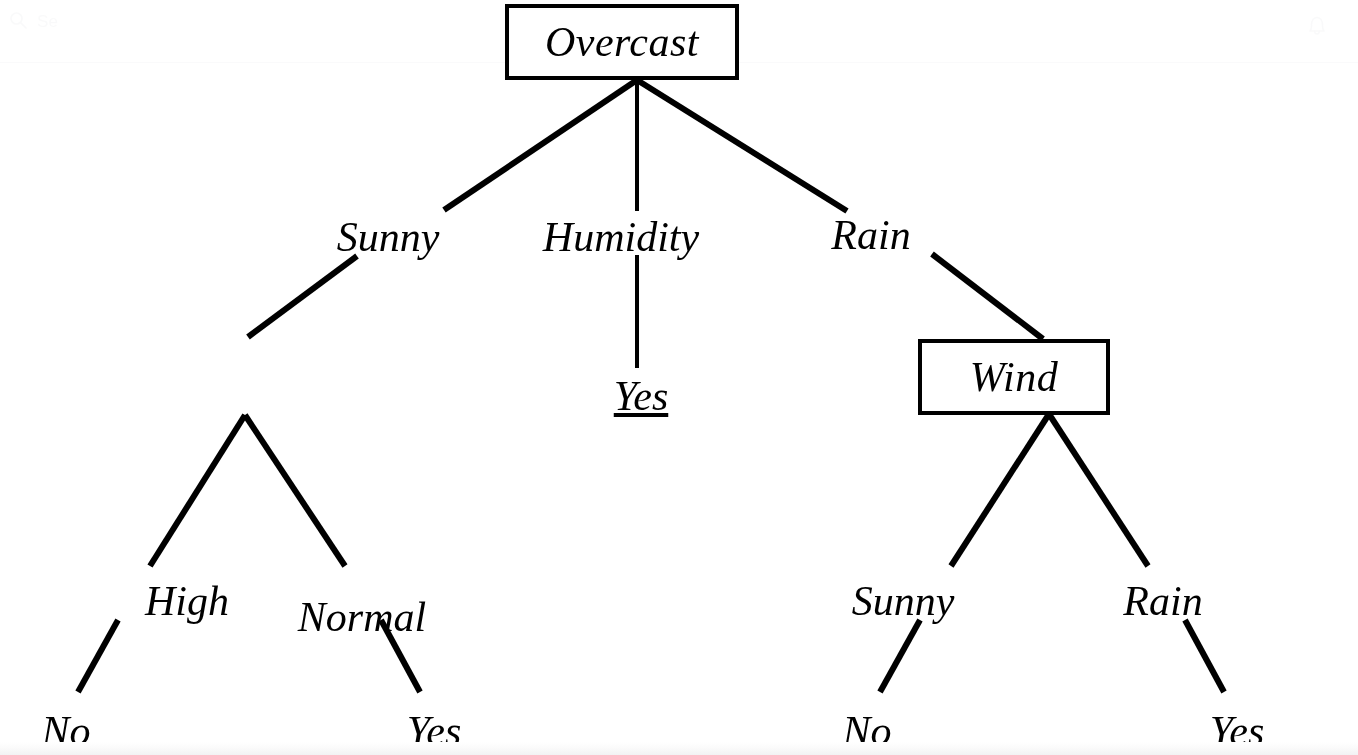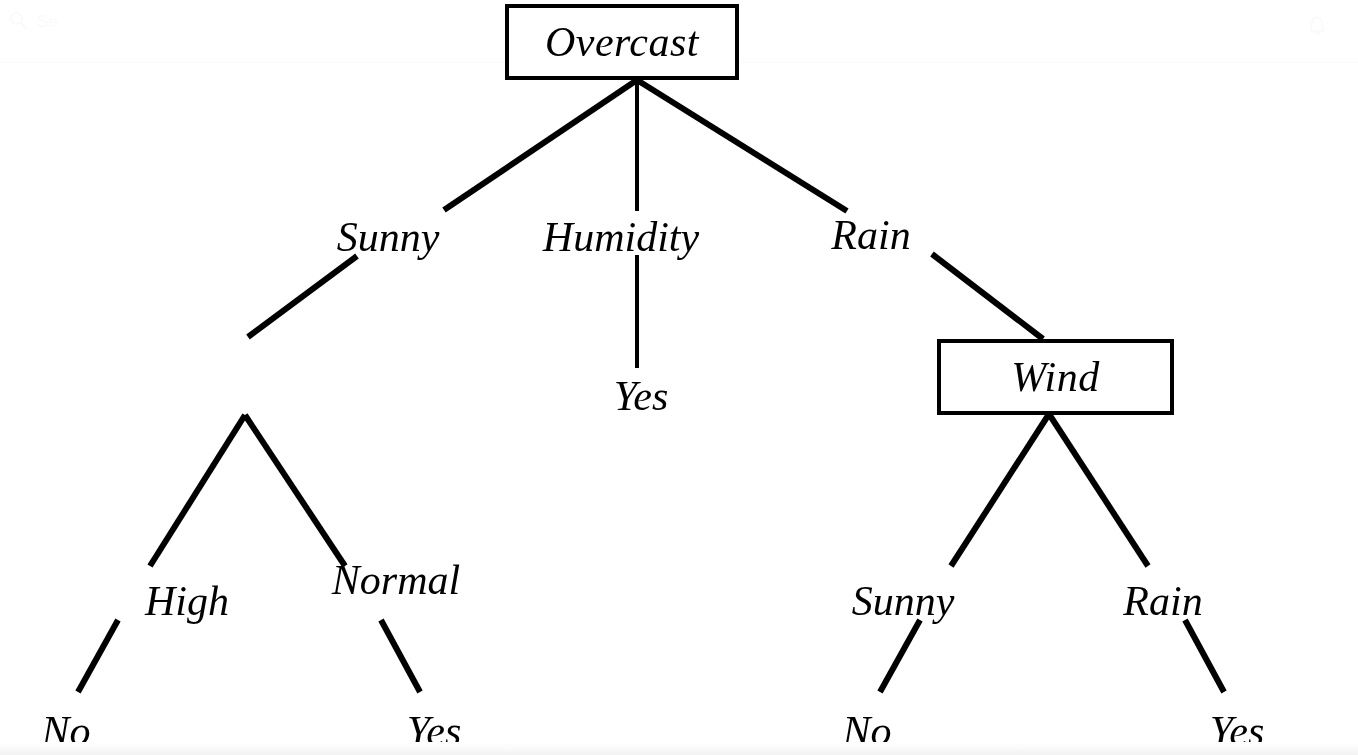--- a/index.html
+++ b/index.html
@@ -86,21 +86,21 @@
   .leaf-label {
     position: absolute;
     font-style: italic;
     color: #000000;
     line-height: 1;
     white-space: nowrap;
     transform: translateX(-50%);
     text-align: center;
   }
   .edge-label { font-size: 42px; }
-  .leaf-label { font-size: 42px; }
+  .leaf-label { font-size: 42px; text-decoration: underline; }
 </style>
 </head>
 <body>
 
 <div id="stage">
 
   <div class="ghost" id="ghost-search">
     <span>
       <svg width="20" height="20" viewBox="0 0 20 20" fill="none" stroke="currentColor" stroke-width="1.7">
         <circle cx="8.5" cy="8.5" r="5.5"></circle>
@@ -141,32 +141,32 @@
 
     <line x1="920" y1="620" x2="880" y2="692" stroke-width="6"></line>
     <line x1="1185" y1="620" x2="1224" y2="692" stroke-width="6"></line>
   </svg>
 
   <div class="node-box" style="left:505px; top:4px; width:234px; height:76px;">
     <span>Overcast</span>
   </div>
 
 
-  <div class="node-box" style="left:918px; top:339px; width:237px; height:76px;margin-left:19px;">
+  <div class="node-box" style="left:918px; top:339px; width:192px; height:76px;">
     <span>Wind</span>
   </div>
 
   <div class="edge-label" style="left:388px; top:216px;">Sunny</div>
   <div class="edge-label" style="left:621px; top:216px;">Humidity</div>
   <div class="edge-label" style="left:871px; top:214px;">Rain</div>
 
   <div class="leaf-label" style="left:641px; top:375px;">Yes</div>
 
   <div class="edge-label" style="left:142px; top:580px;margin-left:45px;">High</div>
-  <div class="edge-label" style="left:362px; top:559px;margin-left:34px;">Normal</div>
+  <div class="edge-label" style="left:362px; top:596px;">Normal</div>
 
   <div class="edge-label" style="left:903px; top:580px;">Sunny</div>
   <div class="edge-label" style="left:1163px; top:580px;">Rain</div>
 
   <div class="leaf-label" style="left:66px; top:710px;">No</div>
   <div class="leaf-label" style="left:434px; top:710px;">Yes</div>
   <div class="leaf-label" style="left:867px; top:710px;">No</div>
   <div class="leaf-label" style="left:1237px; top:710px;">Yes</div>
 
   <div id="page-edge"></div>

